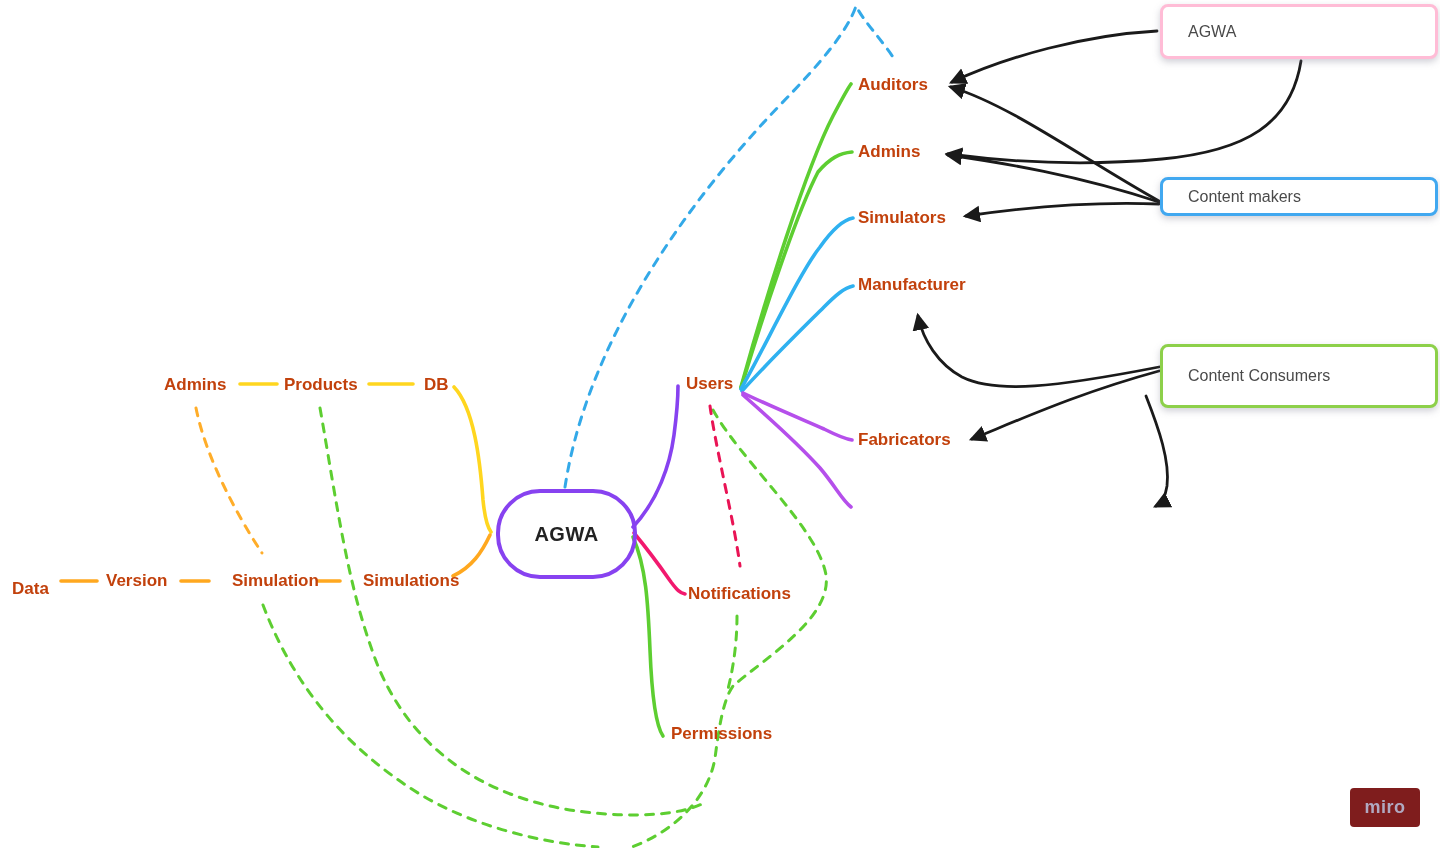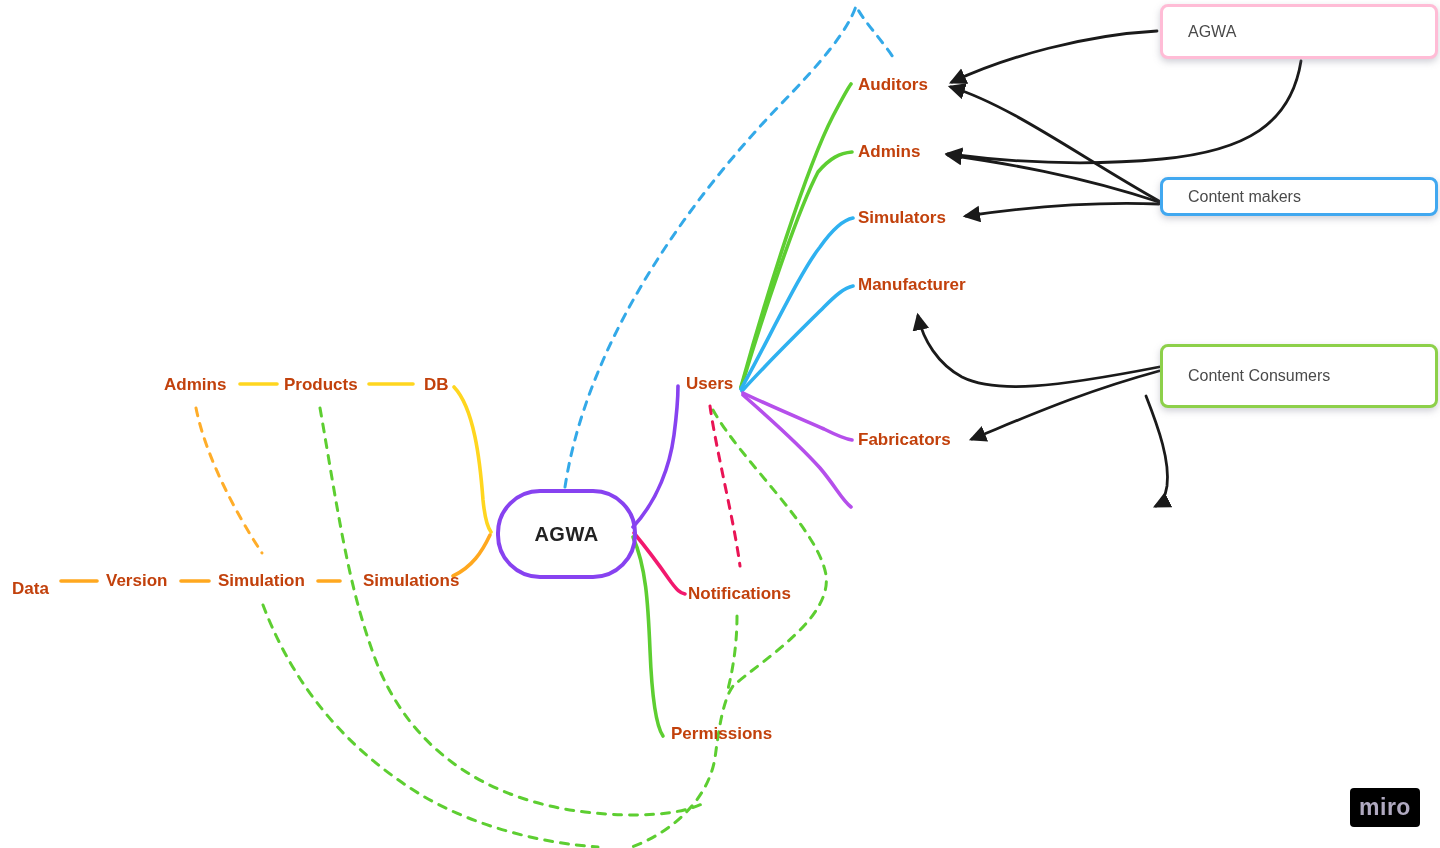--- a/index.html
+++ b/index.html
@@ -16,22 +16,22 @@
              display:flex;align-items:center;justify-content:center;
              font-size:20px;font-weight:700;color:#222;letter-spacing:.5px;}
   .legend-box{position:absolute;left:1160px;width:278px;box-sizing:border-box;
               background:#fff;border-radius:8px;display:flex;align-items:center;
               padding-left:25px;font-size:16px;color:#4a4a4a;
               box-shadow:0 3px 7px rgba(120,120,140,.35);}
   #box-agwa{top:4px;height:55px;border:3px solid #FFBCD6;}
   #box-content-makers{top:177px;height:39px;border:3px solid #41A8F0;}
   #box-content-consumers{top:344px;height:64px;border:3px solid #8DD04A;}
   #miro-badge{position:absolute;left:1350px;top:788px;width:70px;height:39px;
-              background:#000000;border-radius:4px;display:flex;align-items:center;
-              justify-content:center;font-size:23px;font-weight:600;
+              background:#7f1d1d;border-radius:4px;display:flex;align-items:center;
+              justify-content:center;font-size:18px;font-weight:600;
               color:#B0A9C0;letter-spacing:.5px;}
 </style>
 </head>
 <body>
 
 <div id="board">
 
   <svg id="wires" viewBox="0 0 1440 848" xmlns="http://www.w3.org/2000/svg">
     <defs>
       <marker id="ah" markerWidth="7" markerHeight="7" refX="5" refY="3" orient="auto" markerUnits="strokeWidth">
@@ -74,21 +74,21 @@
     <path class="arr" marker-end="url(#ah)" d="M1146,396 C1159,429 1170,461 1167,486 C1165,499 1160,504 1156,506"></path>
   </svg>
 
   <div id="agwa-node">AGWA</div>
 
   <div class="map-label" style="left:164px;top:375px;">Admins</div>
   <div class="map-label" style="left:284px;top:375px;">Products</div>
   <div class="map-label" style="left:424px;top:375px;">DB</div>
   <div class="map-label" style="left:12px;top:571px;margin-top:8px;">Data</div>
   <div class="map-label" style="left:106px;top:571px;">Version</div>
-  <div class="map-label" style="left:218px;top:571px;">Simulation</div>
+  <div class="map-label" style="left:232px;top:571px;">Simulation</div>
   <div class="map-label" style="left:363px;top:571px;">Simulations</div>
   <div class="map-label" style="left:686px;top:374px;">Users</div>
   <div class="map-label" style="left:858px;top:75px;">Auditors</div>
   <div class="map-label" style="left:858px;top:142px;">Admins</div>
   <div class="map-label" style="left:858px;top:208px;">Simulators</div>
   <div class="map-label" style="left:858px;top:275px;">Manufacturer</div>
   <div class="map-label" style="left:858px;top:430px;">Fabricators</div>
   <div class="map-label" style="left:688px;top:584px;">Notifications</div>
   <div class="map-label" style="left:671px;top:724px;">Permissions</div>
 

